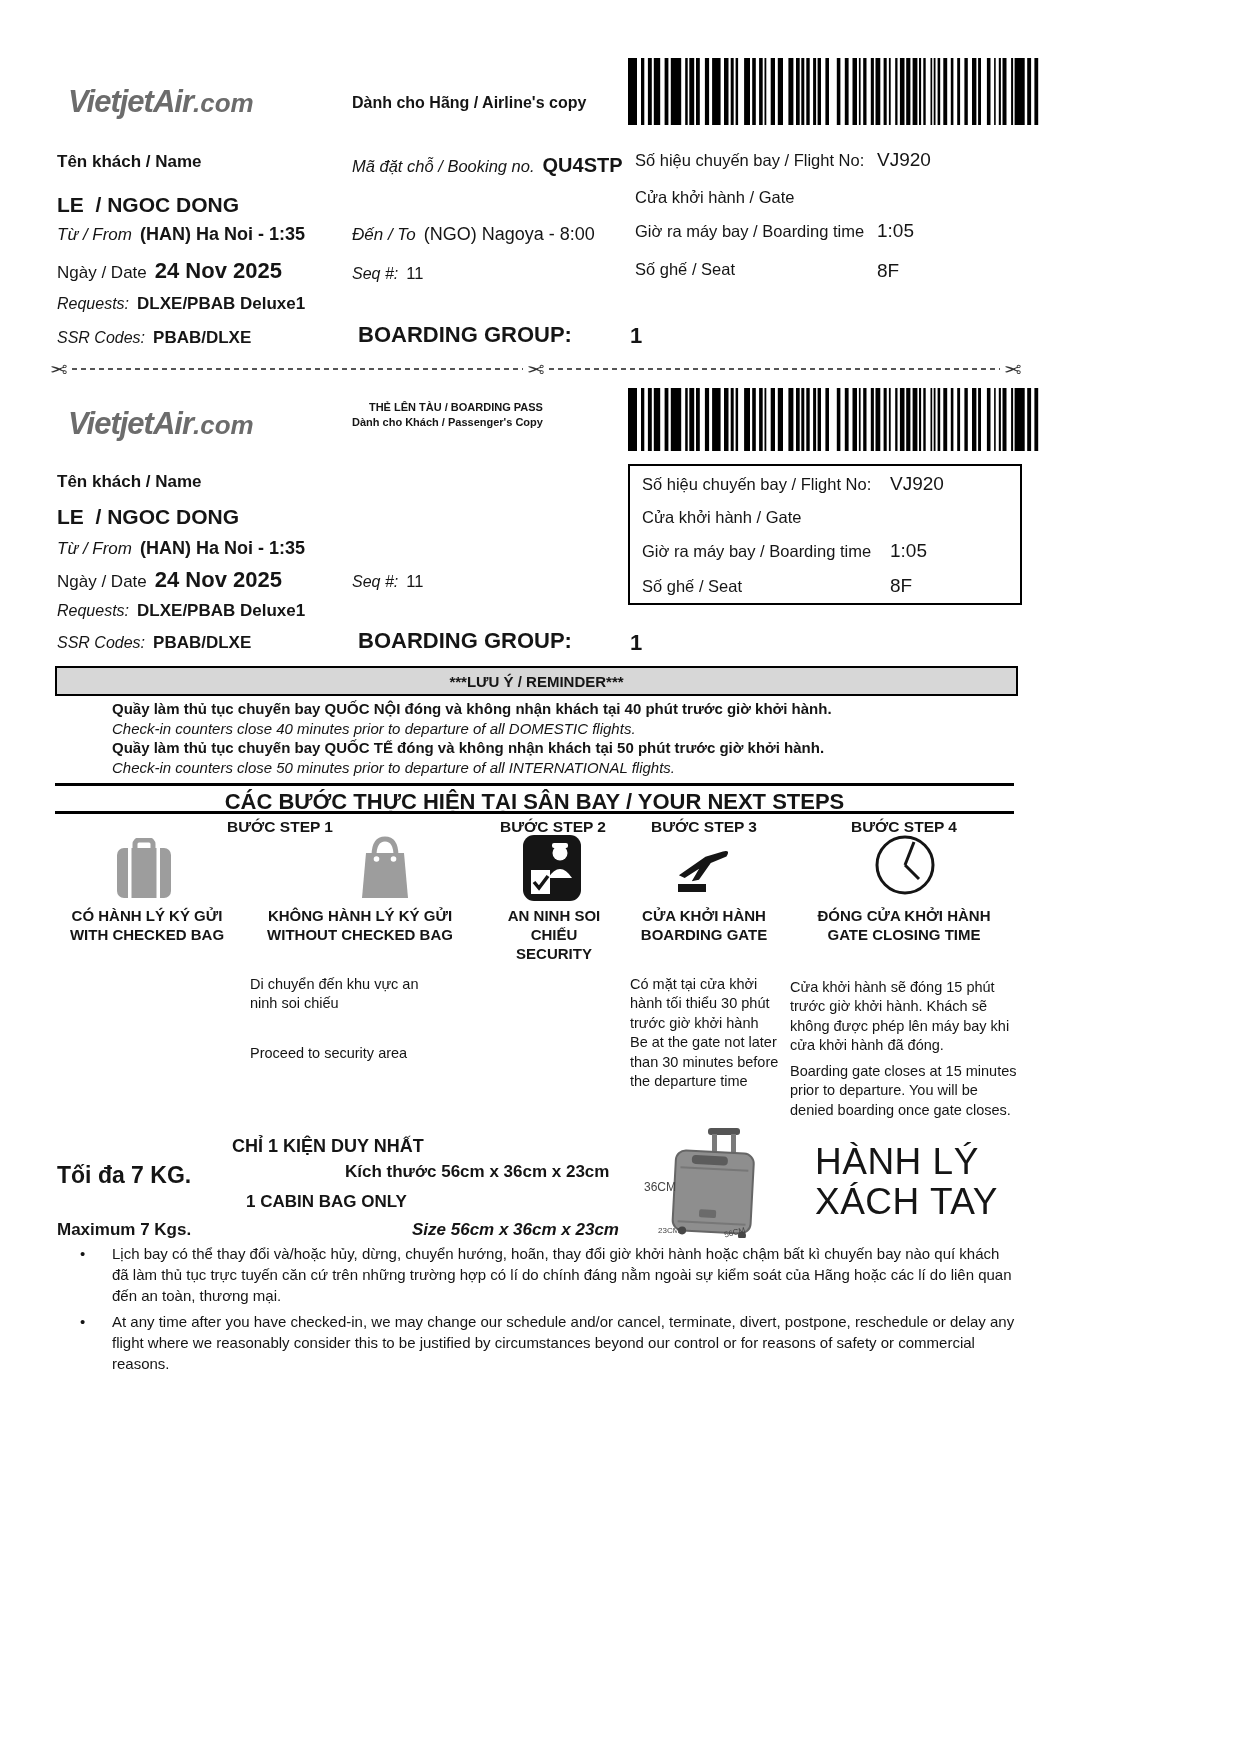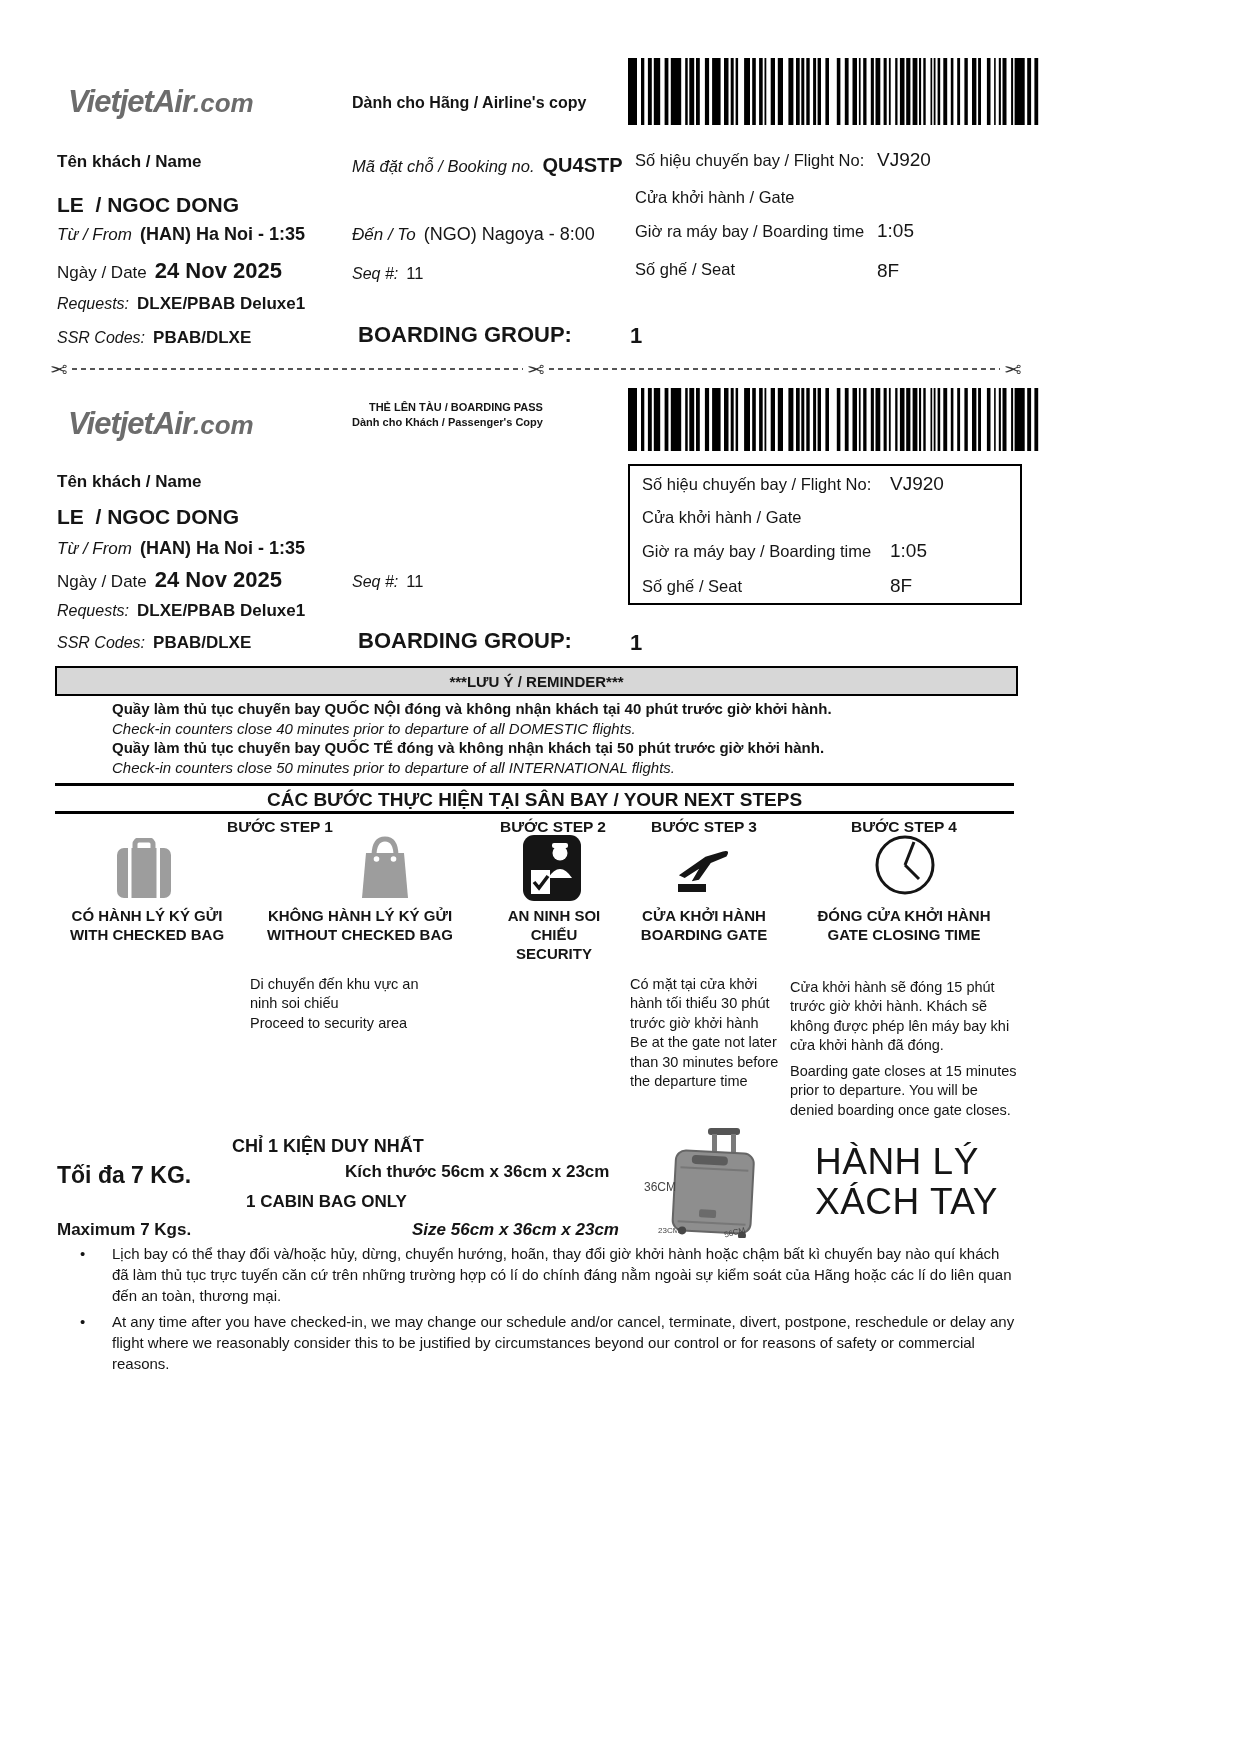--- a/index.html
+++ b/index.html
@@ -287,21 +287,21 @@
   </div>
 
   <div class="abs" style="left:112px;top:699px;width:900px;font-size:15px;line-height:19.5px;">
     <div class="b">Quầy làm thủ tục chuyến bay QUỐC NỘI đóng và không nhận khách tại 40 phút trước giờ khởi hành.</div>
     <div class="i">Check-in counters close 40 minutes prior to departure of all DOMESTIC flights.</div>
     <div class="b">Quầy làm thủ tục chuyến bay QUỐC TẾ đóng và không nhận khách tại 50 phút trước giờ khởi hành.</div>
     <div class="i">Check-in counters close 50 minutes prior to departure of all INTERNATIONAL flights.</div>
   </div>
 
   <div class="abs hrule" style="left:55px;top:783px;width:959px;height:3px;"></div>
-  <div class="abs b" style="left:55px;top:789px;width:959px;text-align:center;font-size:19px;">CÁC BƯỚC THỰC HIỆN TẠI SÂN BAY / YOUR NEXT STEPS</div>
+  <div class="abs b" style="left:55px;top:789px;width:959px;text-align:center;font-size:22px;">CÁC BƯỚC THỰC HIỆN TẠI SÂN BAY / YOUR NEXT STEPS</div>
   <div class="abs hrule" style="left:55px;top:811px;width:959px;height:3px;"></div>
 
   <div class="abs b" style="left:100px;top:818px;width:360px;text-align:center;font-size:15.5px;">BƯỚC STEP 1</div>
   <div class="abs b" style="left:493px;top:818px;width:120px;text-align:center;font-size:15.5px;">BƯỚC STEP 2</div>
   <div class="abs b" style="left:628px;top:818px;width:152px;text-align:center;font-size:15.5px;">BƯỚC STEP 3</div>
   <div class="abs b" style="left:788px;top:818px;width:232px;text-align:center;font-size:15.5px;">BƯỚC STEP 4</div>
 
   <div class="abs" style="left:112px;top:838px;">
     <svg width="64" height="62" viewBox="0 0 64 62">
       <rect x="23" y="2" width="18" height="12" rx="4" fill="none" stroke="#9d9d9d" stroke-width="5"></rect>
@@ -360,21 +360,21 @@
     <div>CỬA KHỞI HÀNH</div>
     <div>BOARDING GATE</div>
   </div>
   <div class="abs stepcap" style="left:788px;top:906px;width:232px;">
     <div>ĐÓNG CỬA KHỞI HÀNH</div>
     <div>GATE CLOSING TIME</div>
   </div>
 
   <div class="abs desc" style="left:250px;top:975px;width:195px;">
     <div>Di chuyển đến khu vực an ninh soi chiếu</div>
-    <div style="">Proceed to security area</div>
+    <div style="margin-top:30px;">Proceed to security area</div>
   </div>
   <div class="abs desc" style="left:630px;top:975px;width:158px;">
     <div>Có mặt tại cửa khởi hành tối thiểu 30 phút trước giờ khởi hành</div>
     <div>Be at the gate not later than 30 minutes before the departure time</div>
   </div>
   <div class="abs desc" style="left:790px;top:978px;width:232px;">
     <div>Cửa khởi hành sẽ đóng 15 phút trước giờ khởi hành. Khách sẽ không được phép lên máy bay khi cửa khởi hành đã đóng.</div>
     <div style="margin-top:6px;">Boarding gate closes at 15 minutes prior to departure. You will be denied boarding once gate closes.</div>
   </div>
 

